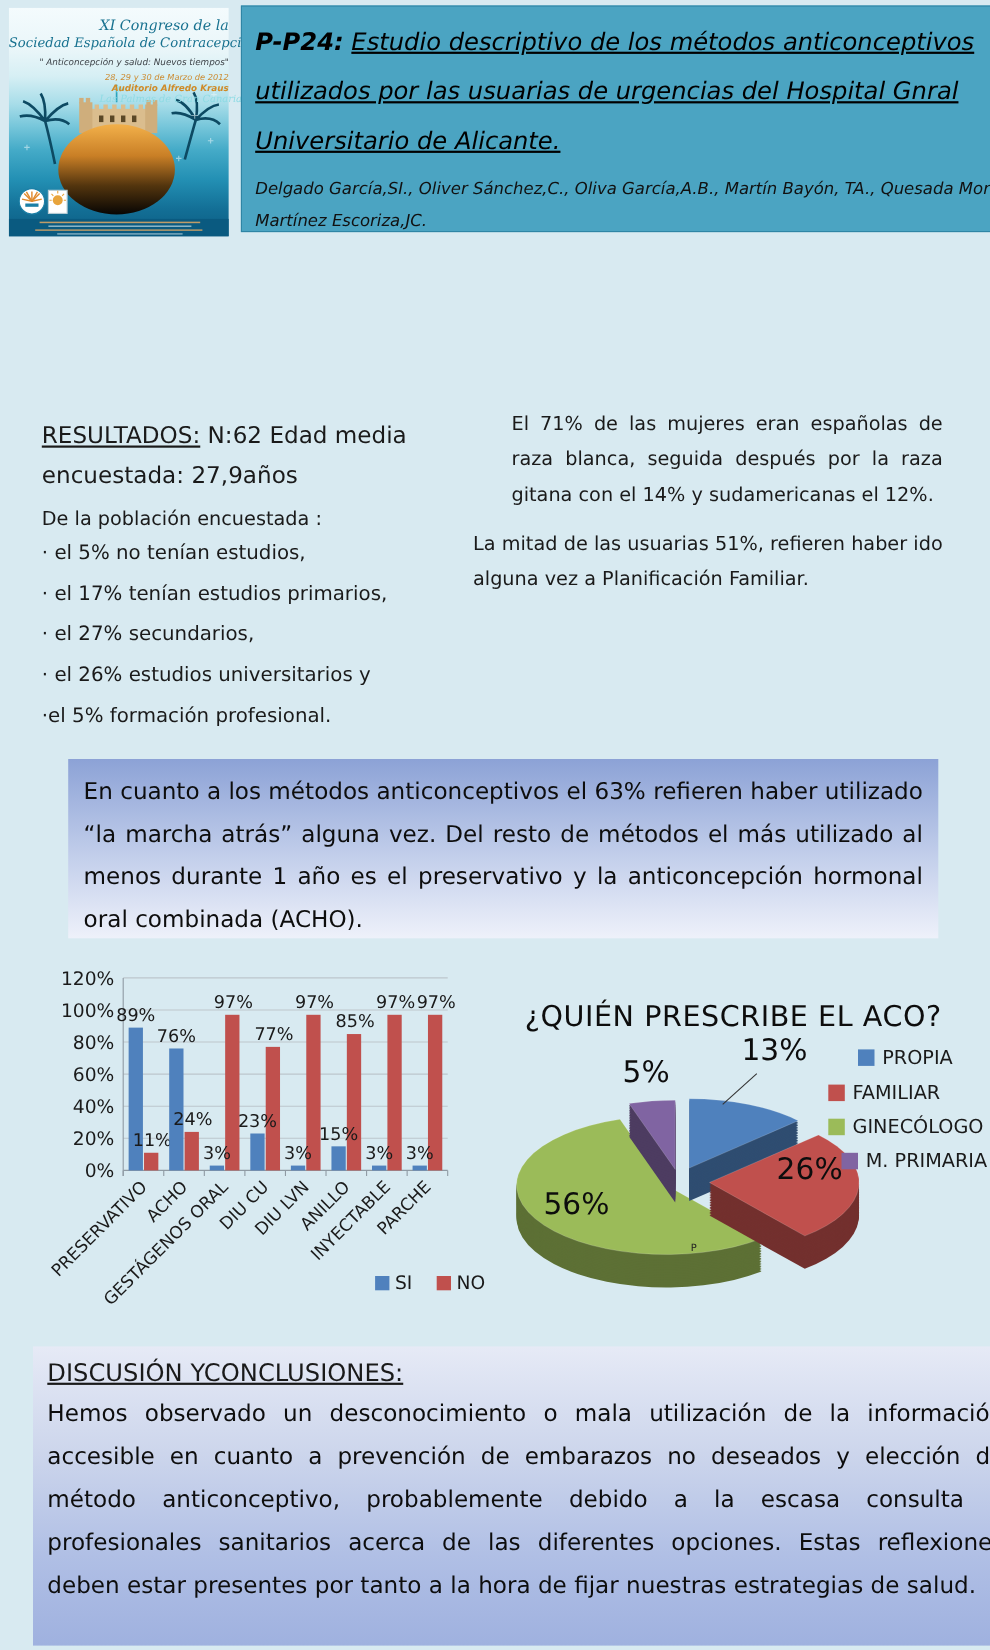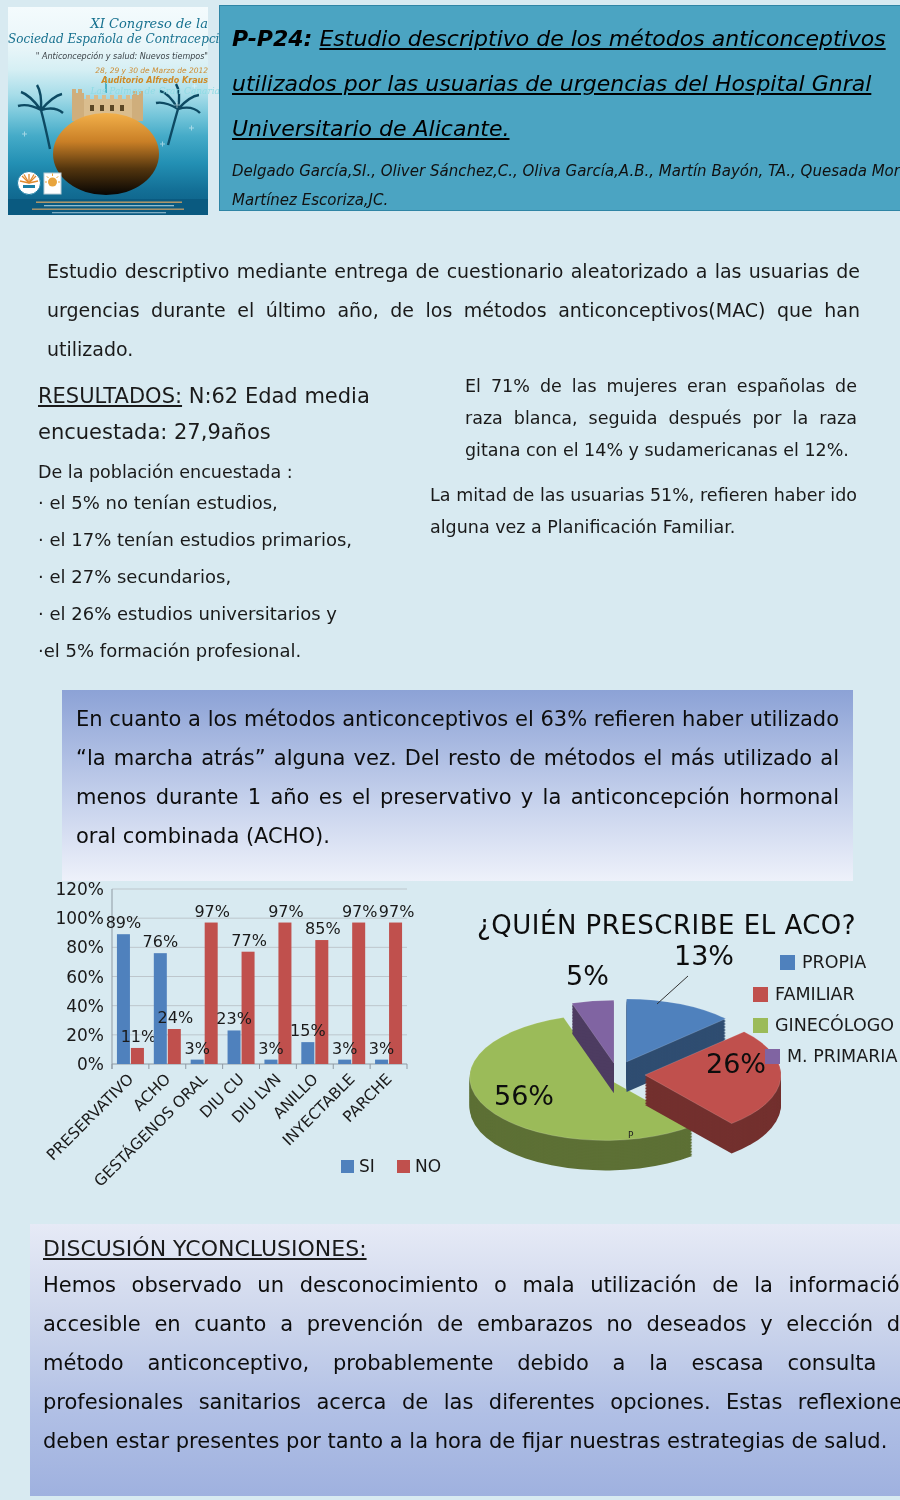--- a/index.html
+++ b/index.html
@@ -33,21 +33,21 @@
   .res-head{font-size:21px;line-height:36px;}
   .res-pop{font-size:17.5px;line-height:24px;margin-top:10px;}
   .bullets div{font-size:18px;line-height:37px;}
 
   
   .rcol{position:absolute;left:430px;top:370px;width:427px;}
   .rcol p{margin:0;font-size:17.5px;line-height:32px;text-align:justify;}
   .rcol .p1{margin:0 0 13px 35px;}
 
   
-  .highlight{position:absolute;left:62px;top:690px;width:791px;height:191px;box-sizing:border-box;
+  .highlight{position:absolute;left:62px;top:690px;width:791px;height:163px;box-sizing:border-box;
              padding:10px 14px;background:linear-gradient(#8ca2d6,#c3cfeb 55%,#eef1fa);
              font-size:21px;line-height:39px;text-align:justify;color:#0d0d0d;}
 
   
   #barchart{position:absolute;left:45px;top:875px;width:400px;height:325px;}
 
   
   #piewrap{position:absolute;left:450px;top:898px;width:450px;height:315px;}
   .pie-title{position:absolute;left:27px;top:12px;font-size:26px;letter-spacing:.5px;color:#0d0d0d;white-space:nowrap;}
   #piesvg{position:absolute;left:0;top:0;}
@@ -175,21 +175,20 @@
     <span class="ltxt lg6">Las Palmas de Gran Canaria</span>
   </div>
 
   <div class="header-box">
     <div class="title-line">
       <span class="code">P-P24:</span><span class="title-text">Estudio descriptivo de los métodos anticonceptivos utilizados por las usuarias de urgencias del Hospital Gnral Universitario de Alicante.</span>
     </div>
     <div class="authors">Delgado García,SI., Oliver Sánchez,C., Oliva García,A.B., Martín Bayón, TA., Quesada Moreno, M, Martínez Escoriza,JC.</div>
   </div>
 
-  <div class="intro">Estudio descriptivo mediante entrega de cuestionario aleatorizado a las usuarias de urgencias durante el último año, de los métodos anticonceptivos(MAC) que han utilizado.</div>
 
   <div class="res">
     <div class="res-head"><u>RESULTADOS:</u><span> N:62 Edad media encuestada: 27,9años</span></div>
     <div class="res-pop">De la población encuestada :</div>
     <div class="bullets" id="bullets">
         <div>· el 5% no tenían estudios,</div>
         <div>· el 17% tenían estudios primarios,</div>
         <div>· el 27% secundarios,</div>
         <div>· el 26% estudios universitarios y</div>
         <div>·el 5% formación profesional.</div>

